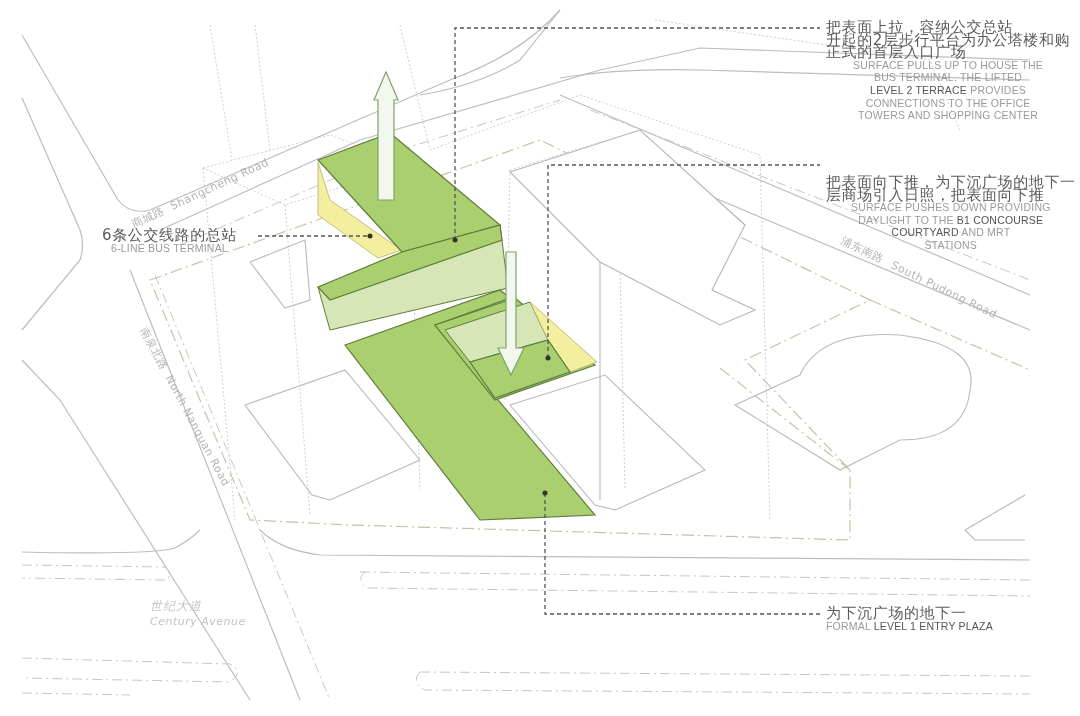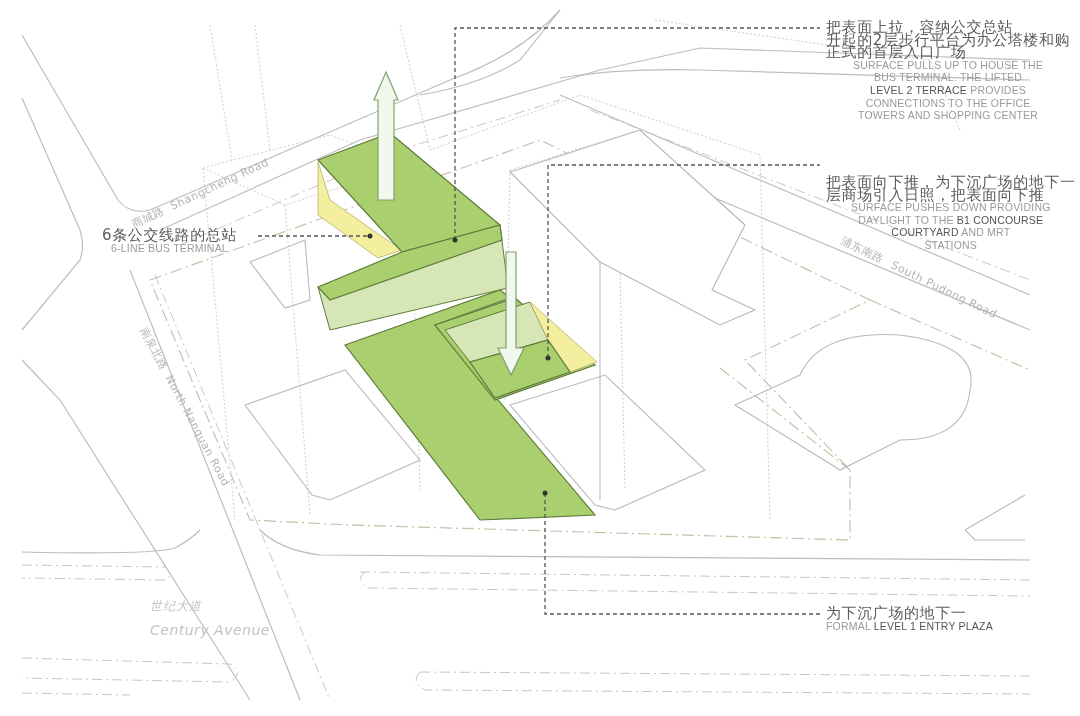--- a/index.html
+++ b/index.html
@@ -17,21 +17,21 @@
     .arrow { fill: #f2f8ee; stroke: #7ea36a; stroke-width: 1.2; }
     .leader { fill: none; stroke: #555; stroke-width: 1.3; stroke-dasharray: 4 3; }
     .dot { fill: #333; }
     .road-label { fill: #b3b3b3; font-family: "DejaVu Sans", sans-serif; font-size: 11px; letter-spacing: 0.5px; }
     .annot { position: absolute; font-family: "Liberation Sans", sans-serif; font-size: 10.5px; line-height: 12.6px; color: #9a9a9a; letter-spacing: 0.2px; }
     .annot .cn { color: #5b5b5b; font-size: 15px; font-family: "DejaVu Sans", sans-serif; letter-spacing: 0.6px; }
     .annot .en { text-transform: uppercase; text-align: center; }
     .annot b { color: #555; font-weight: normal; }
     .century { position: absolute; left: 150px; top: 598px; color: #c3c3c3; font-family: "DejaVu Sans", sans-serif; font-style: italic; }
     .century .cn { font-size: 12px; display: block; letter-spacing: 1px; }
-    .century .en { font-size: 14px; display: block; letter-spacing: 0.5px; margin-top: 7px; }
+    .century .en { font-size: 11px; display: block; letter-spacing: 0.5px; margin-top: 0; }
   </style>
 </head>
 <body>
 
 <svg id="diagram" viewBox="0 0 1080 716" xmlns="http://www.w3.org/2000/svg">
 
   <g>
 
     <path class="road" d="M22 35 L118 200 Q130 215 150 210 L450 80 Q520 55 560 10"></path>
     <path class="road" d="M22 98 L80 230 Q85 245 80 260 L22 330"></path>

